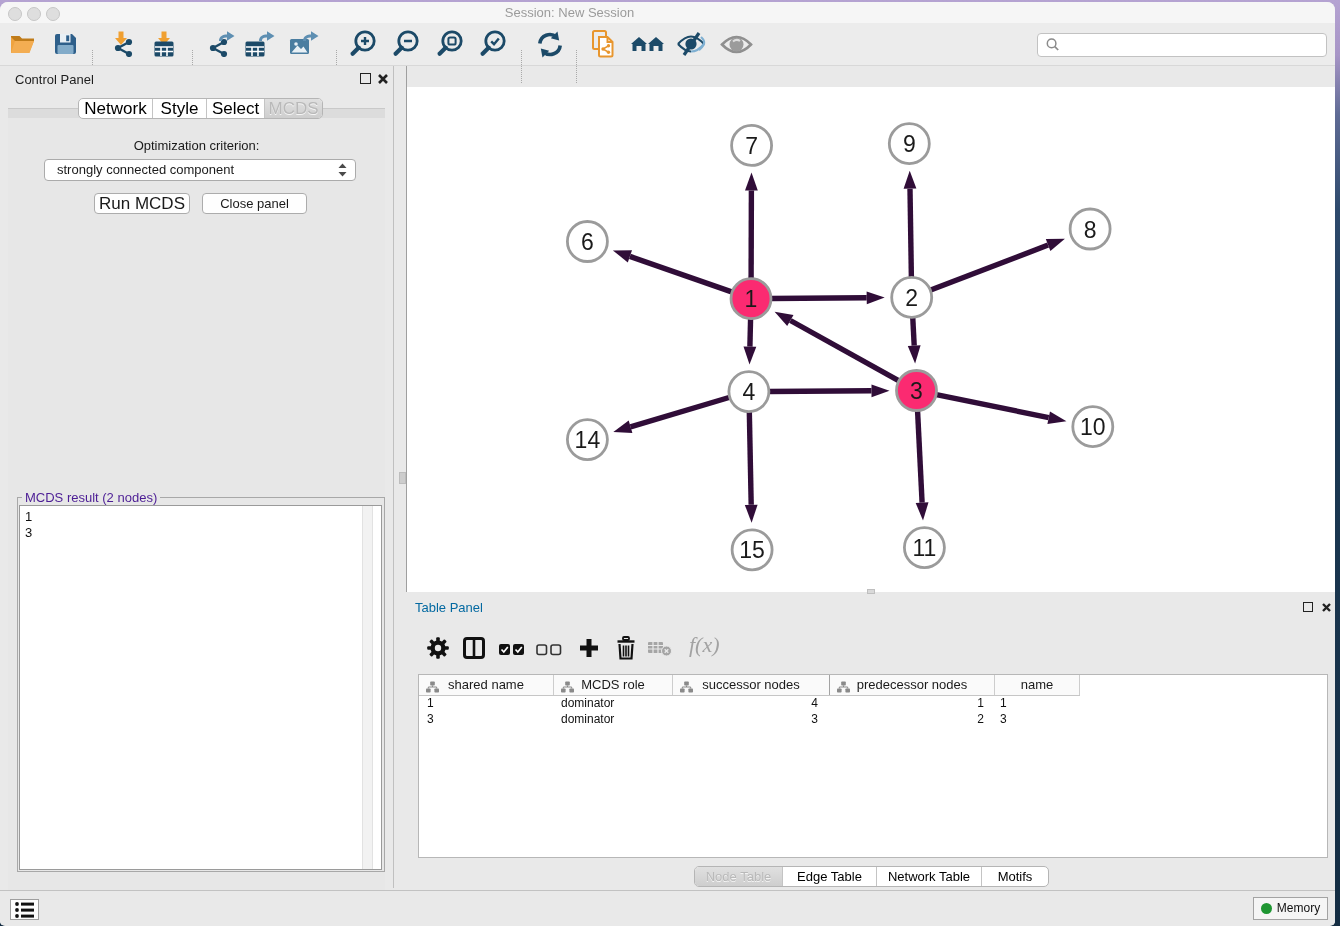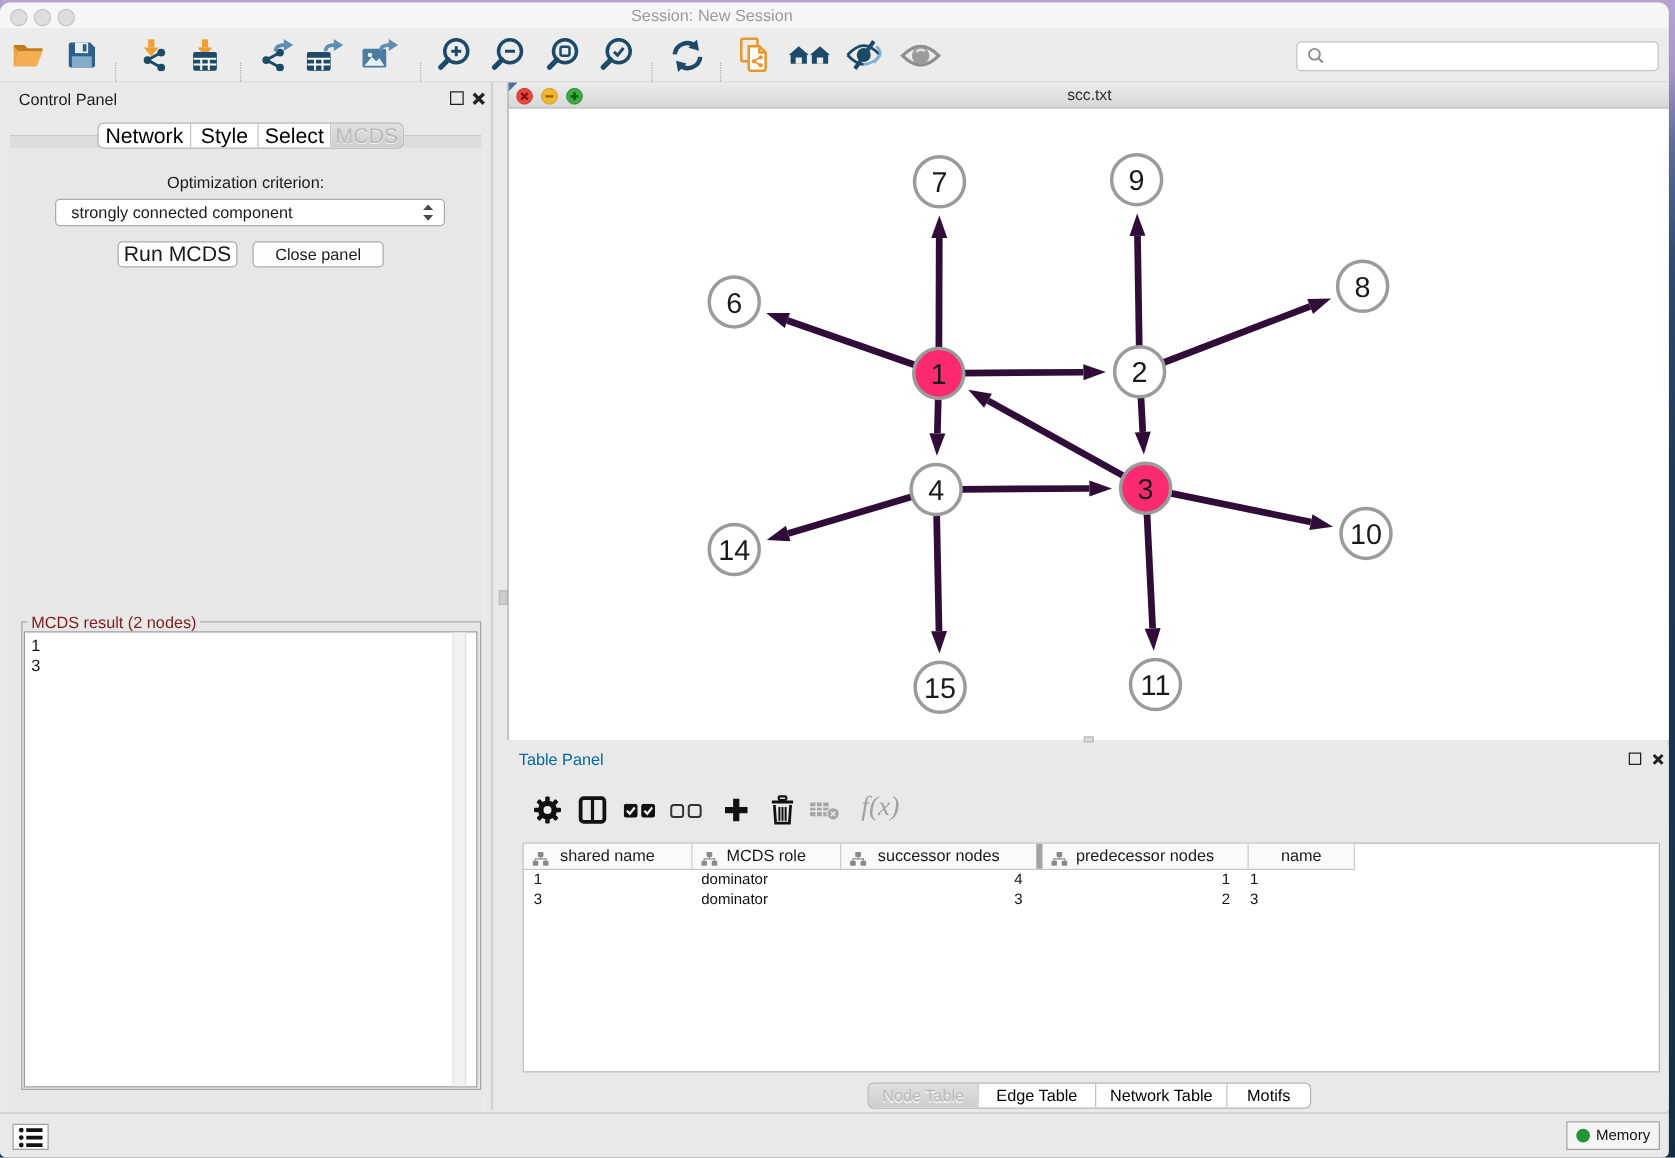--- a/index.html
+++ b/index.html
@@ -175,42 +175,30 @@
      <svg width="11" height="14" viewBox="0 0 11 14" style="position:absolute;right:7px;top:3px">
        <path d="M1.5 5 L5.5 0.5 L9.5 5 z" fill="#4a4a4a"></path>
           <path d="M1.5 9 L5.5 13.5 L9.5 9 z" fill="#4a4a4a"></path>
         </svg>
    </div>
    <div class="abs" style="left:0;top:72px;width:393px;text-align:center;font-size:13px;color:#1a1a1a">Optimization criterion:</div>
    <div class="abs" style="left:94px;top:127px;width:94px;height:19px;background:#fefefe;border:1px solid #acacac;border-radius:4px;text-align:center;font-size:17px;line-height:19px;color:#1a1a1a">Run MCDS</div>
    <div class="abs" style="left:202px;top:127px;width:103px;height:19px;background:#fefefe;border:1px solid #acacac;border-radius:4px;text-align:center;font-size:13px;line-height:19px;color:#1a1a1a">Close panel</div>
 
    <div class="abs" style="left:17px;top:431px;width:366px;height:373px;border:1px solid #a8a8a8;"></div>
-   <div class="abs" style="left:22px;top:424px;background:#e7e7e7;padding:0 3px;font-size:13px;color:#7f1d1d">MCDS result (2 nodes)</div>
+   <div class="abs" style="left:22px;top:424px;background:#e7e7e7;padding:0 3px;font-size:13px;color:#4c1d95">MCDS result (2 nodes)</div>
    <div class="abs" style="left:19px;top:439px;width:361px;height:363px;background:#fff;border:1px solid #9a9a9a;">
      <div style="position:absolute;left:5px;top:3px;font-size:13px;color:#111;line-height:16px">1<br>3</div>
      <div style="position:absolute;right:8px;top:0;width:9px;height:100%;background:#f2f2f2;border-left:1px solid #e2e2e2;border-right:1px solid #e2e2e2"></div>
    </div>
  </div>
 
  <div class="abs" style="left:399px;top:470px;width:5px;height:10px;background:#cdcdcd;border:1px solid #bdbdbd"></div>
 
  <div class="abs" style="left:406px;top:64px;width:929px;height:526px;border-left:1px solid #9f9f9f;box-sizing:content-box">
-   <div class="abs" style="left:0;top:0;width:929px;height:20px;background:linear-gradient(#ececec,#d7d7d7);border-bottom:1px solid #b3b3b3">
-     <div class="abs" style="left:0;top:0;width:0;height:0;border-left:7px solid #4a6fa5;border-bottom:7px solid transparent"></div>
-     <svg class="abs" style="left:6px;top:3.5px" width="60" height="14" viewBox="0 0 60 14">
-       <circle cx="6.6" cy="7" r="6.3" fill="#e8453c" stroke="#c43a32" stroke-width="0.8"></circle>
-       <path d="M4 4.4 L9.2 9.6 M9.2 4.4 L4 9.6" stroke="#7e140f" stroke-width="1.8"></path>
-       <circle cx="26.6" cy="7" r="6.3" fill="#f5b62e" stroke="#d29a24" stroke-width="0.8"></circle>
-       <path d="M23.4 7 H29.8" stroke="#96600a" stroke-width="1.8"></path>
-       <circle cx="46.6" cy="7" r="6.3" fill="#3dab40" stroke="#2f8c33" stroke-width="0.8"></circle>
-       <path d="M43.4 7 H49.8 M46.6 3.8 V10.2" stroke="#0d590f" stroke-width="1.8"></path>
-     </svg>
-     <div class="abs" style="left:0;top:3px;width:929px;text-align:center;font-size:12.5px;color:#2b2b2b">scc.txt</div>
-   </div>
    <div class="abs" style="left:0;top:21px;width:929px;height:505px;background:#fff"><svg width="929" height="505" viewBox="0 0 929 505" font-family="&quot;Liberation Sans&quot;,sans-serif">
           <line x1="344.1" y1="192.7" x2="344.4" y2="103.4" stroke="#300d38" stroke-width="5.4"></line>
           <polygon points="344.5,85.4 350.8,103.4 338.0,103.4" fill="#300d38"></polygon>
           <line x1="326.1" y1="205.4" x2="222.9" y2="169.4" stroke="#300d38" stroke-width="5.4"></line>
           <polygon points="205.9,163.4 225.0,163.3 220.8,175.4" fill="#300d38"></polygon>
           <line x1="363.0" y1="211.5" x2="459.7" y2="210.8" stroke="#300d38" stroke-width="5.4"></line>
           <polygon points="477.7,210.6 459.8,217.2 459.6,204.4" fill="#300d38"></polygon>
           <line x1="343.6" y1="230.7" x2="342.9" y2="259.6" stroke="#300d38" stroke-width="5.4"></line>
           <polygon points="342.5,277.6 336.5,259.5 349.3,259.8" fill="#300d38"></polygon>
           <line x1="504.4" y1="191.4" x2="503.0" y2="101.7" stroke="#300d38" stroke-width="5.4"></line>
@@ -330,21 +318,21 @@
                 <path d="M6.5 4.5 V6 M2.3 7.5 V6 H10.7 V7.5" stroke="#8a8a8a" stroke-width="1" fill="none"></path>
               </svg></span>shared name</div>
        <div style="width:118px;border-right:1px solid #cdcdcd;position:relative;text-align:center;line-height:20px"><span style="position:absolute;left:7px;top:4px"><svg width="13" height="12" viewBox="0 0 13 12">
                 <g fill="#8a8a8a">
                   <rect x="4.2" y="0.5" width="4.6" height="4" rx="0.8"></rect>
                   <rect x="0" y="7.5" width="4.6" height="4" rx="0.8"></rect>
                   <rect x="8.4" y="7.5" width="4.6" height="4" rx="0.8"></rect>
                 </g>
                 <path d="M6.5 4.5 V6 M2.3 7.5 V6 H10.7 V7.5" stroke="#8a8a8a" stroke-width="1" fill="none"></path>
               </svg></span>MCDS role</div>
-       <div style="width:156px;border-right:5px solid #a3a3a3;position:relative;text-align:center;line-height:20px"><span style="position:absolute;left:7px;top:4px"><svg width="13" height="12" viewBox="0 0 13 12">
+       <div style="width:156px;border-right:1px solid #a3a3a3;position:relative;text-align:center;line-height:20px"><span style="position:absolute;left:7px;top:4px"><svg width="13" height="12" viewBox="0 0 13 12">
                 <g fill="#8a8a8a">
                   <rect x="4.2" y="0.5" width="4.6" height="4" rx="0.8"></rect>
                   <rect x="0" y="7.5" width="4.6" height="4" rx="0.8"></rect>
                   <rect x="8.4" y="7.5" width="4.6" height="4" rx="0.8"></rect>
                 </g>
                 <path d="M6.5 4.5 V6 M2.3 7.5 V6 H10.7 V7.5" stroke="#8a8a8a" stroke-width="1" fill="none"></path>
               </svg></span>successor nodes</div>
        <div style="width:164px;border-right:1px solid #cdcdcd;position:relative;text-align:center;line-height:20px"><span style="position:absolute;left:7px;top:4px"><svg width="13" height="12" viewBox="0 0 13 12">
                 <g fill="#8a8a8a">
                   <rect x="4.2" y="0.5" width="4.6" height="4" rx="0.8"></rect>

